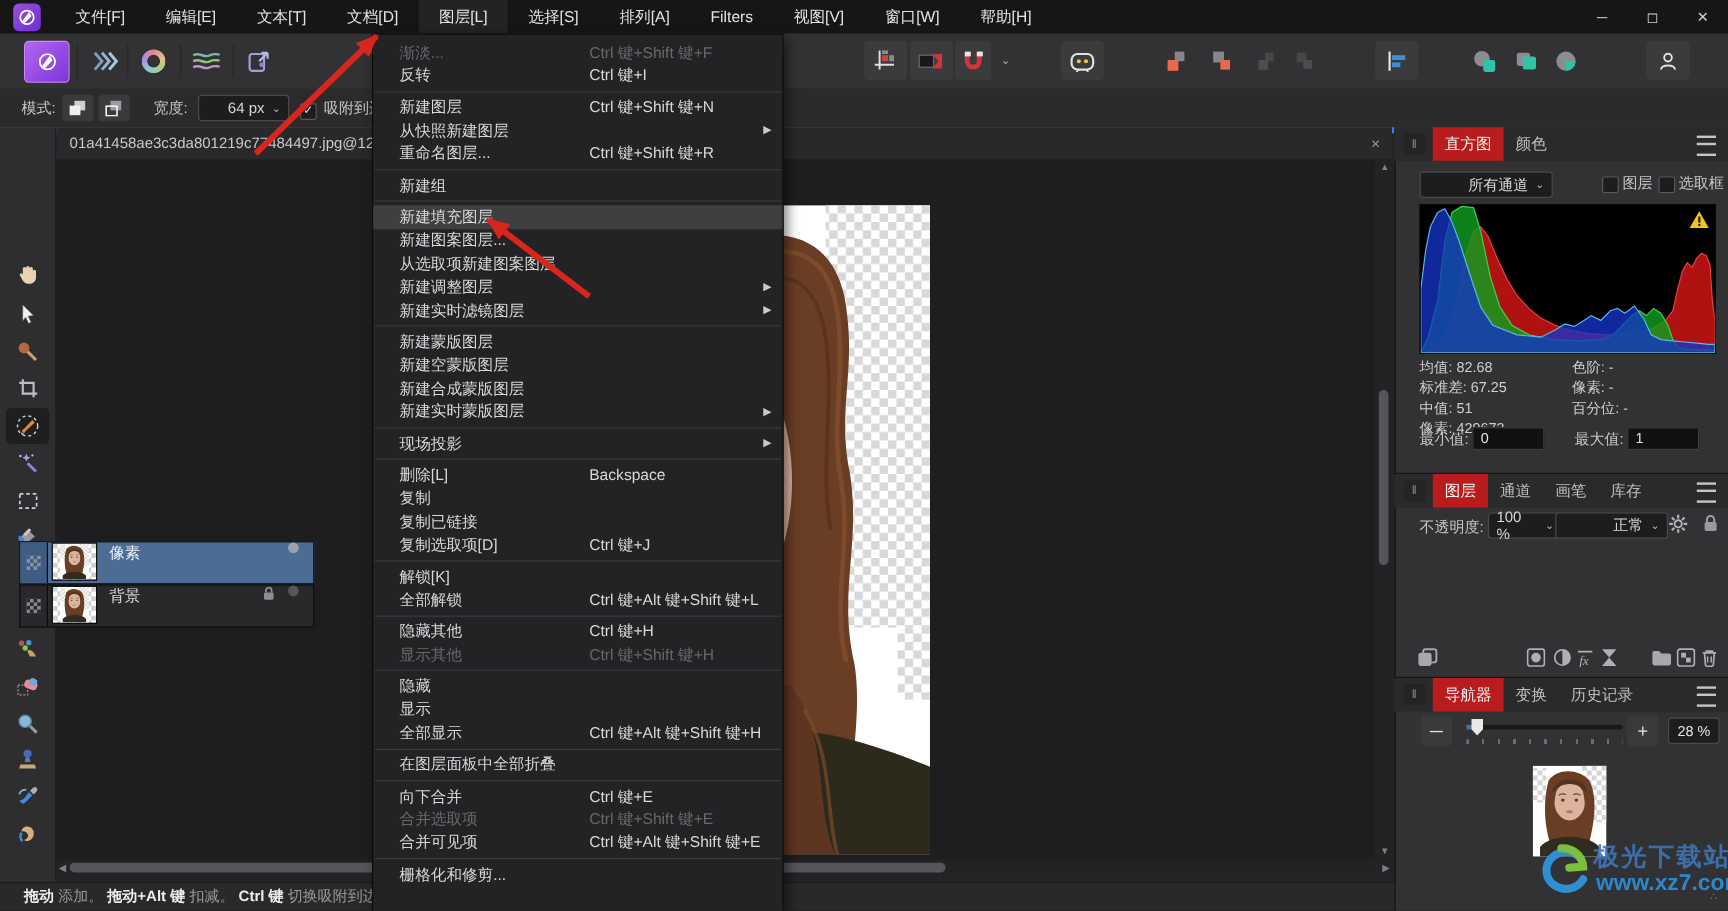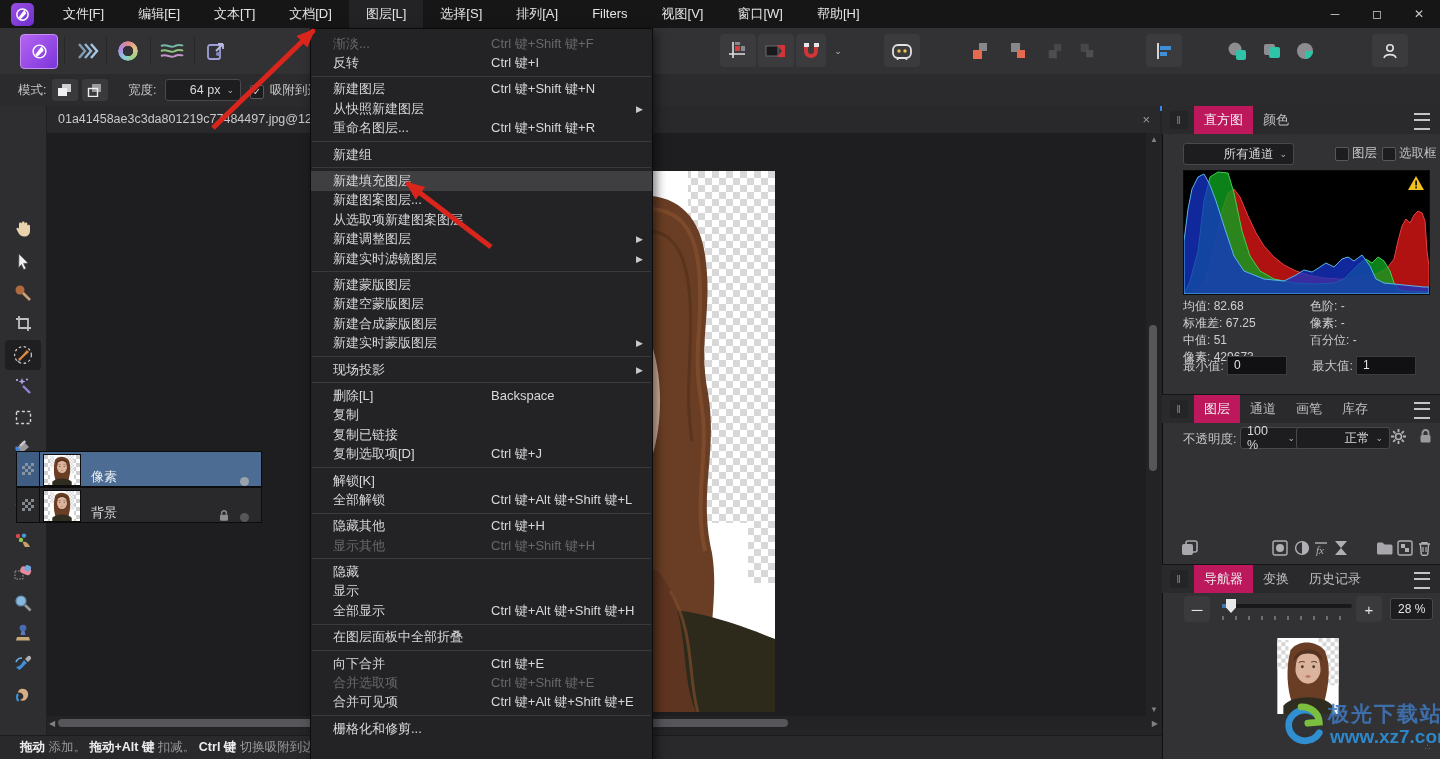--- a/index.html
+++ b/index.html
@@ -57,30 +57,30 @@
              display:flex;align-items:center;padding-left:20px;box-sizing:border-box;font-size:12.5px;color:#98989a;white-space:pre}
   .statusbar .b{color:#ededef;font-weight:bold}
 
   
   .rightpanel{position:absolute;left:1162px;top:106px;width:278px;height:653px;background:#323235;border-left:1px solid #0f0f10}
   .phead{position:absolute;left:0;width:278px;height:28px;background:#2a2a2c;display:flex;align-items:flex-end}
   .grip{position:absolute;left:8px;top:5px;width:18px;height:18px;background:#242426;border-radius:2px;
         display:flex;align-items:center;justify-content:center;color:#8e8e92;font-size:10px;letter-spacing:1px}
   .ptabs{position:absolute;left:32px;bottom:0;display:flex;height:28px}
   .ptab{height:28px;line-height:28px;padding:0 10px;font-size:13px;color:#bfbfc1}
-  .ptab.active{background:#be185d;color:#f0f0f2}
+  .ptab.active{background:#b91c1c;color:#f0f0f2}
   .ham{position:absolute;right:10px;top:7px;width:16px;height:13px;border-top:2px solid #c5c5c7;border-bottom:2px solid #c5c5c7}
   .ham:before{content:"";display:block;margin-top:4px;border-top:2px solid #c5c5c7}
   .sect-line{position:absolute;left:0;width:278px;height:1px;background:#151517}
 
   .hist-box{position:absolute;left:21px;width:245px;height:123px;background:#000;border:1px solid #0a0a0a}
   .stat{font-size:12px;line-height:17px;color:#cfcfd1;white-space:nowrap}
   .mini-input{position:absolute;background:#111113;border:1px solid #3c3c3f;height:17px;line-height:17px;font-size:12px;color:#e2e2e4;padding-left:6px}
 
-  .layerrow{position:absolute;left:16px;width:246px;height:36px;display:flex;align-items:flex-end;border:1px solid #0c0c0d;box-sizing:border-box}
+  .layerrow{position:absolute;left:16px;width:246px;height:36px;display:flex;align-items:flex-start;border:1px solid #0c0c0d;box-sizing:border-box}
   .layerrow.sel{background:#4c6c94}
   .layerrow.normal{background:#29292b}
   .lr-grip{width:22px;height:34px;display:flex;align-items:center;justify-content:center;border-right:1px solid #0c0c0d;align-self:stretch}
   .grip-dots{width:12px;height:12px;background:
       repeating-conic-gradient(#9aa0a8 0% 25%, transparent 0% 50%) 0 0/6px 6px;opacity:.8}
   .lr-thumb{width:36px;height:30px;margin-left:3px;background:repeating-conic-gradient(#fff 0% 25%,#cfcfcf 0% 50%) 0 0/8px 8px;
             display:flex;align-items:center;justify-content:center;overflow:hidden;border:1px solid #0c0c0d}
   .lr-name{margin-left:10px;font-size:13px;flex:1}
   .dot{width:9px;height:9px;border-radius:50%;background:#9aa2ac;margin-right:12px}
   .dot.off{background:#57575a}

